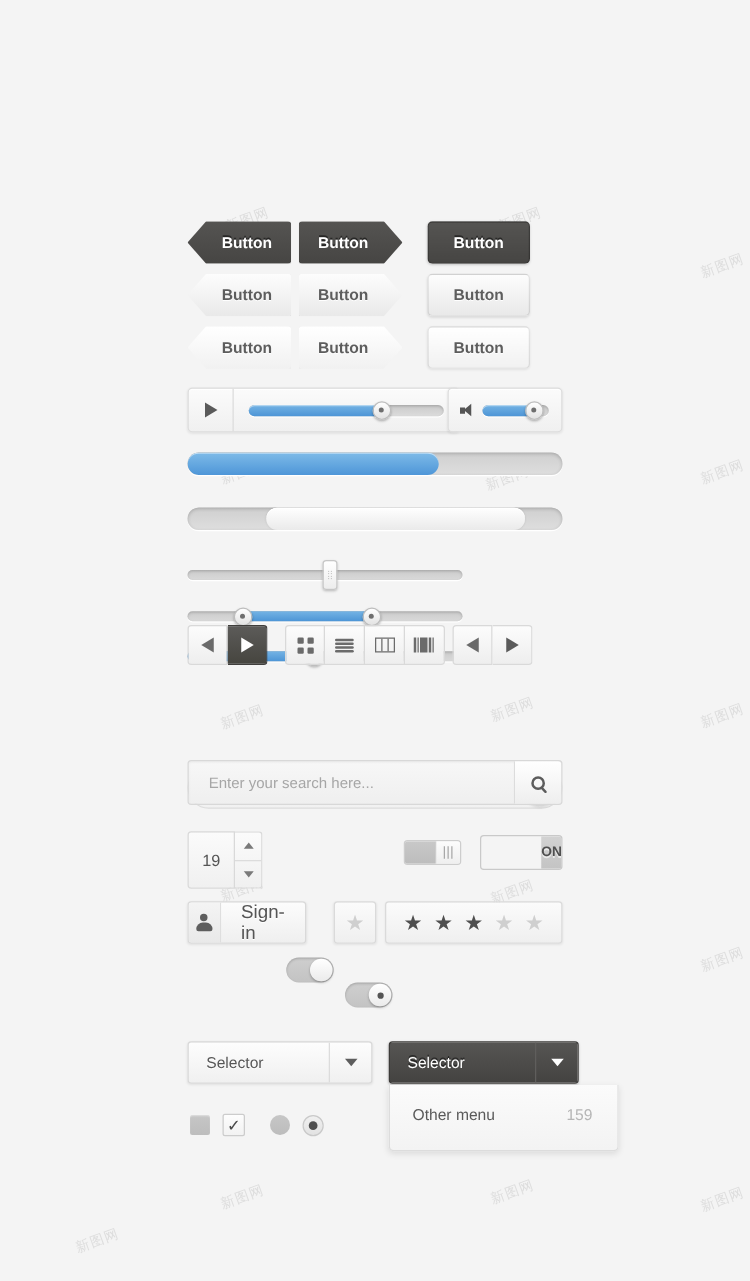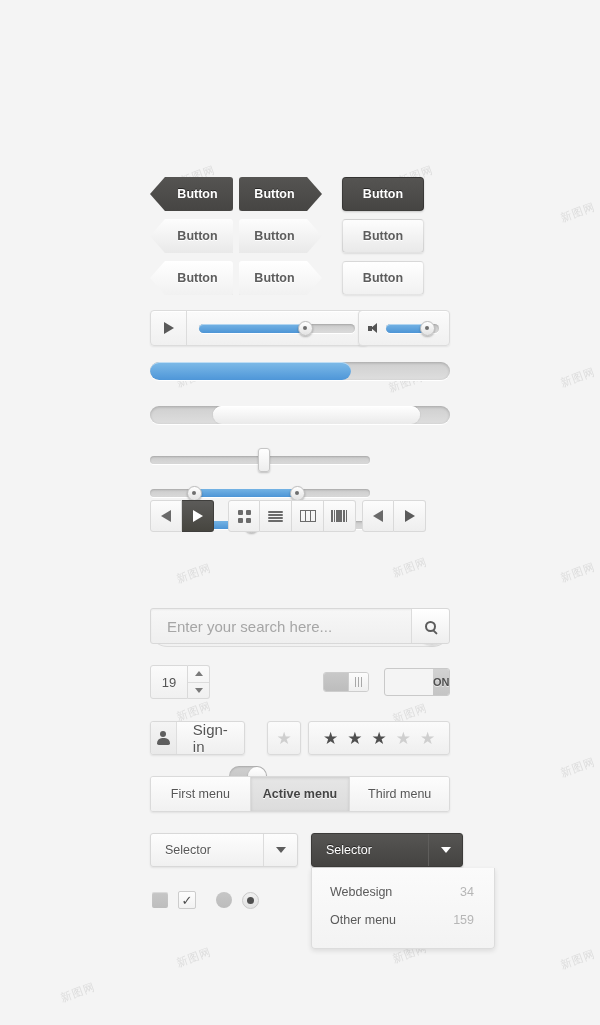--- a/index.html
+++ b/index.html
@@ -181,21 +181,21 @@
   
   .search-pill {
     height: 34px; border-radius: 18px;
     background: linear-gradient(#fafafa,#f1f1f1);
     border: 1px solid #dcdcdc;
     display:flex; align-items:center;
     box-shadow: inset 0 1px 2px rgba(0,0,0,.05);
     position: relative;
   }
   .search-pill .ph, .search-box .ph {
-    color:#a6a6a6; font-size:15px; padding-left:16px; flex:1;
+    color:#a6a6a6; font-size:12px; padding-left:16px; flex:1;
   }
   .search-circle {
     position:absolute; right:2px; top:1px;
     width:30px;height:30px;border-radius:50%;
     background: linear-gradient(#ffffff,#ededed);
     border:1px solid #d6d6d6;
     display:flex;align-items:center;justify-content:center;
     box-shadow: 0 1px 2px rgba(0,0,0,.12);
   }
   .search-box {
@@ -213,21 +213,21 @@
     border-radius:0 3px 3px 0;
   }
   .mag { width:11px;height:11px;border:2px solid #5c5c5c;border-radius:50%;position:relative; }
   .mag::after {
     content:"";position:absolute;right:-4px;bottom:-3px;
     width:6px;height:2px;background:#5c5c5c;
     transform:rotate(45deg); border-radius:1px;
   }
 
   
-  .spinner { display:flex; height:34px;justify-content:space-between; }
+  .spinner { display:flex; height:46px;justify-content:space-between; }
   .spinner .val {
     width:38px; display:flex;align-items:center;justify-content:center;
     background: linear-gradient(#fbfbfb,#f0f0f0);
     border:1px solid #d9d9d9; border-radius:3px 0 0 3px;
     font-size:13px; color:#555;
   }
   .spinner .arrows {
     width:22px; display:flex;flex-direction:column;
     border:1px solid #d9d9d9;border-left:0;border-radius:0 3px 3px 0;
     background: linear-gradient(#fbfbfb,#f0f0f0);
@@ -635,46 +635,37 @@
   </div>
 
   <div class="row star-box" style="left:308px; top:721px; width:142px; gap:9px;" id="rating-box">
       <span class="star on">★</span>
       <span class="star on">★</span>
       <span class="star on">★</span>
       <span class="star off">★</span>
       <span class="star off">★</span>
     </div>
 
-  <div class="row tabs" style="left:150px; top:776px; width:300px;" id="tabs-bar">
-      <div class="tab">First menu</div>
-      <div class="tab active">Active menu</div>
-      <div class="tab">Third menu</div>
-    </div>
 
   <div class="row sel sel-light" style="left:150px; top:833px; width:148px;">
     <div class="txt">Selector</div>
     <div class="arw">
       <div class="dn-light"></div>
     </div>
   </div>
 
   <div class="row sel sel-dark" style="left:311px; top:833px; width:152px;">
     <div class="txt">Selector</div>
     <div class="arw">
       <div class="dn-dark"></div>
     </div>
   </div>
 
   <div class="row dropdown" style="left:311px; top:868px; width:184px;" id="dropdown-list">
       <div class="dd-item">
-        <span class="nm">Webdesign</span>
-        <span class="ct">34</span>
-      </div>
-      <div class="dd-item">
         <span class="nm">Other menu</span>
         <span class="ct">159</span>
       </div>
     </div>
 
   <div class="row" style="left:152px; top:891px; display:flex; align-items:center; gap:10px;">
     <div class="cb-off"></div>
     <div class="cb-on">
       <span>✓</span>
     </div>

